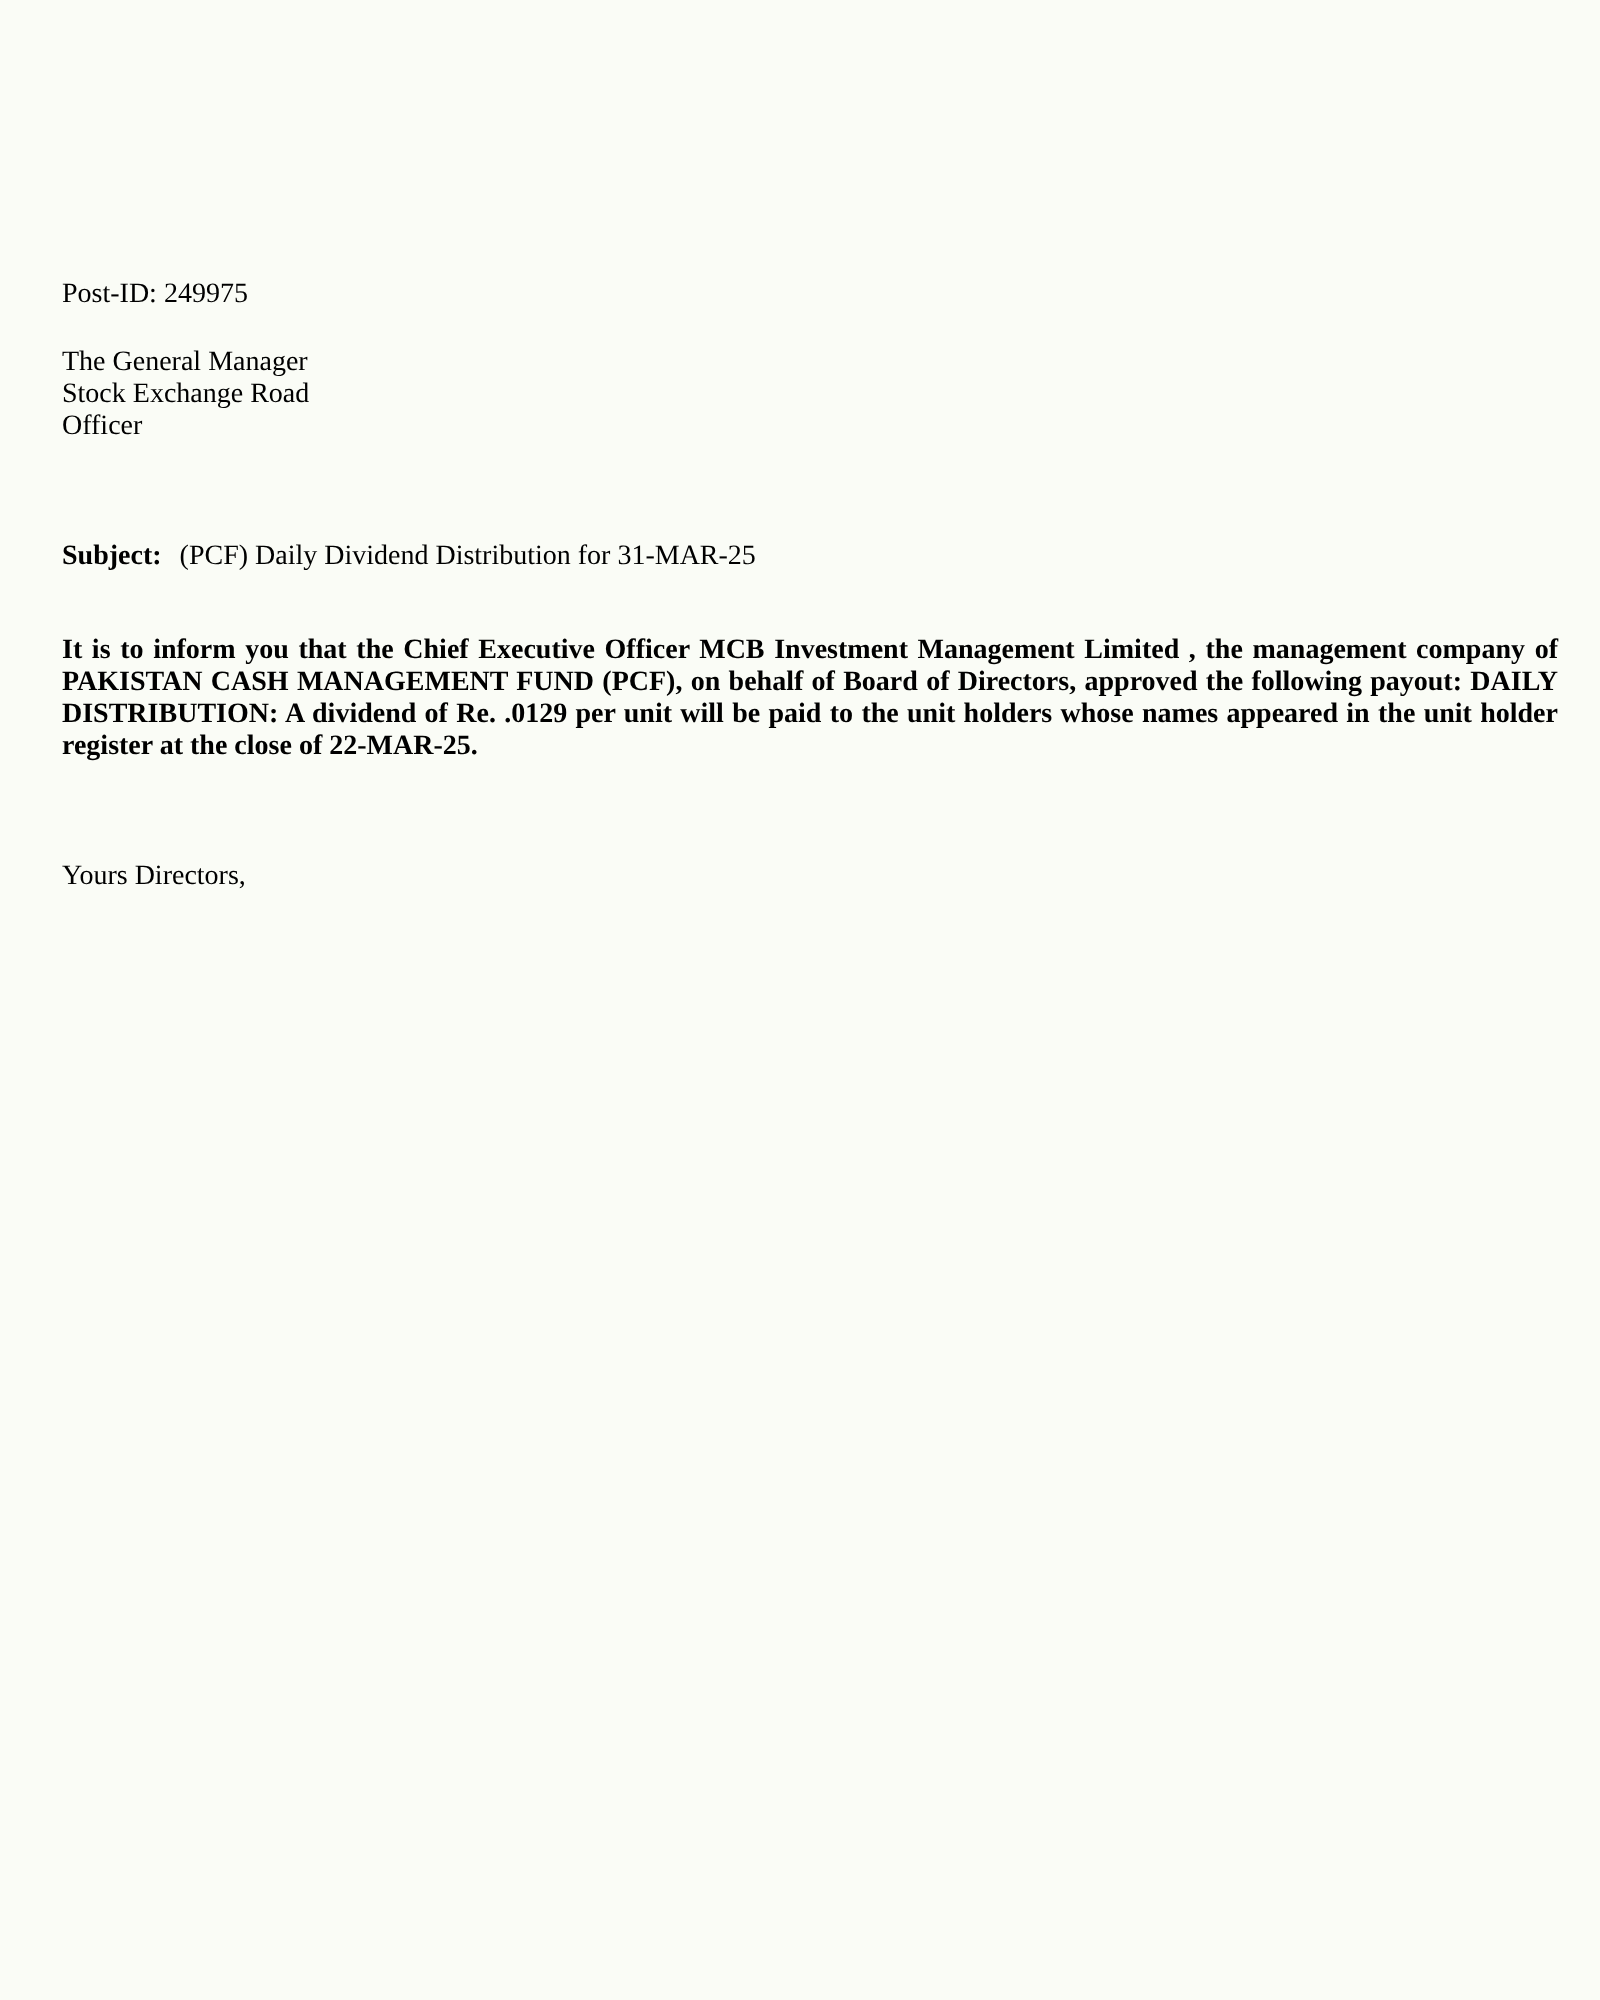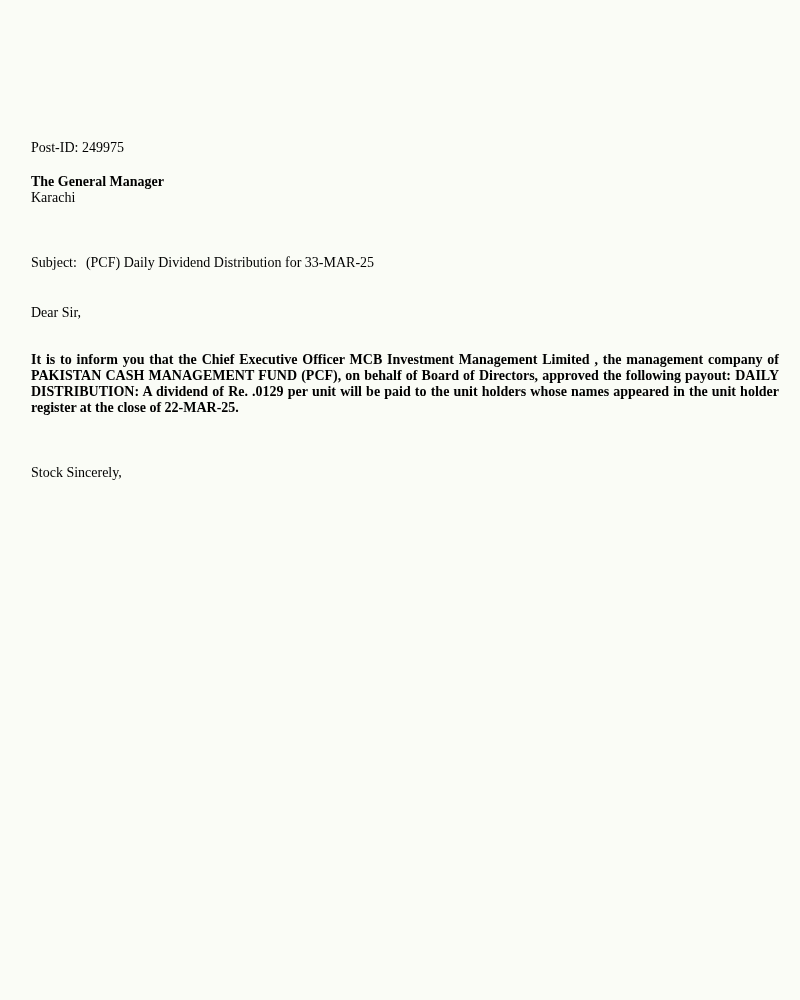--- a/index.html
+++ b/index.html
@@ -18,23 +18,23 @@
   }
   .letter {
     box-sizing: border-box;
     width: 800px;
     height: 1000px;
     padding: 140px 21px 0 31px;
     overflow: hidden;
   }
   .meta-line { white-space: pre; }
   .recipient { margin-top: 18px; }
-  .recipient-title { font-weight: bold; }
+  .recipient-title { font-weight: normal; }
   .subject-row { margin-top: 49px; }
-  .subject-label { font-weight: normal; }
+  .subject-label { font-weight: bold; }
   .subject-text { margin-left: 9px; }
   .salutation { margin-top: 34px; }
   .body-par {
     margin-top: 31px;
     width: 748px;
     text-align: justify;
     font-weight: bold;
   }
   .closing { margin-top: 49px; }
 </style>
@@ -42,26 +42,26 @@
 <body>
 
 <div class="letter">
 
   <div class="meta">
     <div class="meta-line">Post-ID: 249975</div>
   </div>
 
   <div class="recipient">
     <div class="recipient-title">The General Manager</div>
-    <div class="recipient-line">Karachi</div>
+    <div class="recipient-line">Stock Exchange Road</div>
+    <div class="recipient-line">Officer</div>
   </div>
 
   <div class="subject-row">
-    <span class="subject-label">Subject:</span><span class="subject-text">(PCF) Daily Dividend Distribution for 33-MAR-25</span>
+    <span class="subject-label">Subject:</span><span class="subject-text">(PCF) Daily Dividend Distribution for 31-MAR-25</span>
   </div>
 
-  <div class="salutation">Dear Sir,</div>
 
   <p class="body-par">It is to inform you that the Chief Executive Officer MCB Investment Management Limited , the management company of PAKISTAN CASH MANAGEMENT FUND (PCF), on behalf of Board of Directors, approved the following payout: DAILY DISTRIBUTION: A dividend of Re. .0129 per unit will be paid to the unit holders whose names appeared in the unit holder register at the close of 22-MAR-25.</p>
 
-  <div class="closing">Stock Sincerely,</div>
+  <div class="closing">Yours Directors,</div>
 
 </div>
 
 </body></html>

